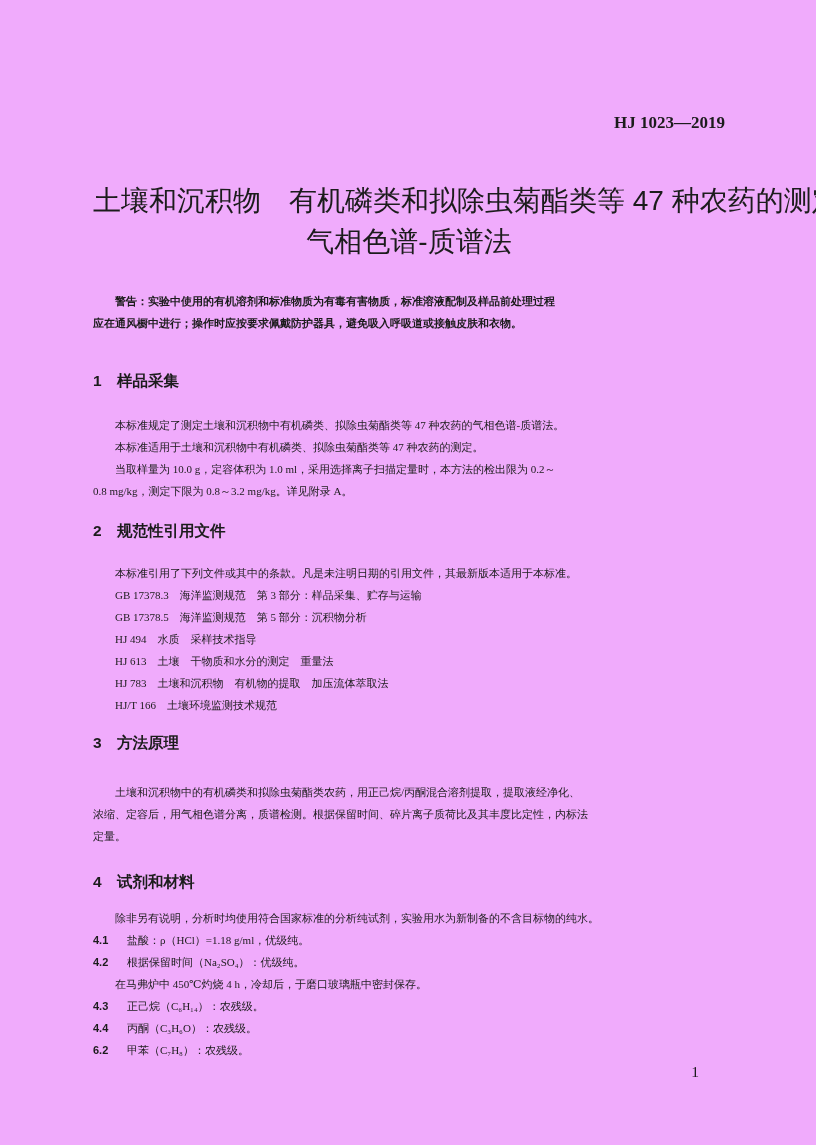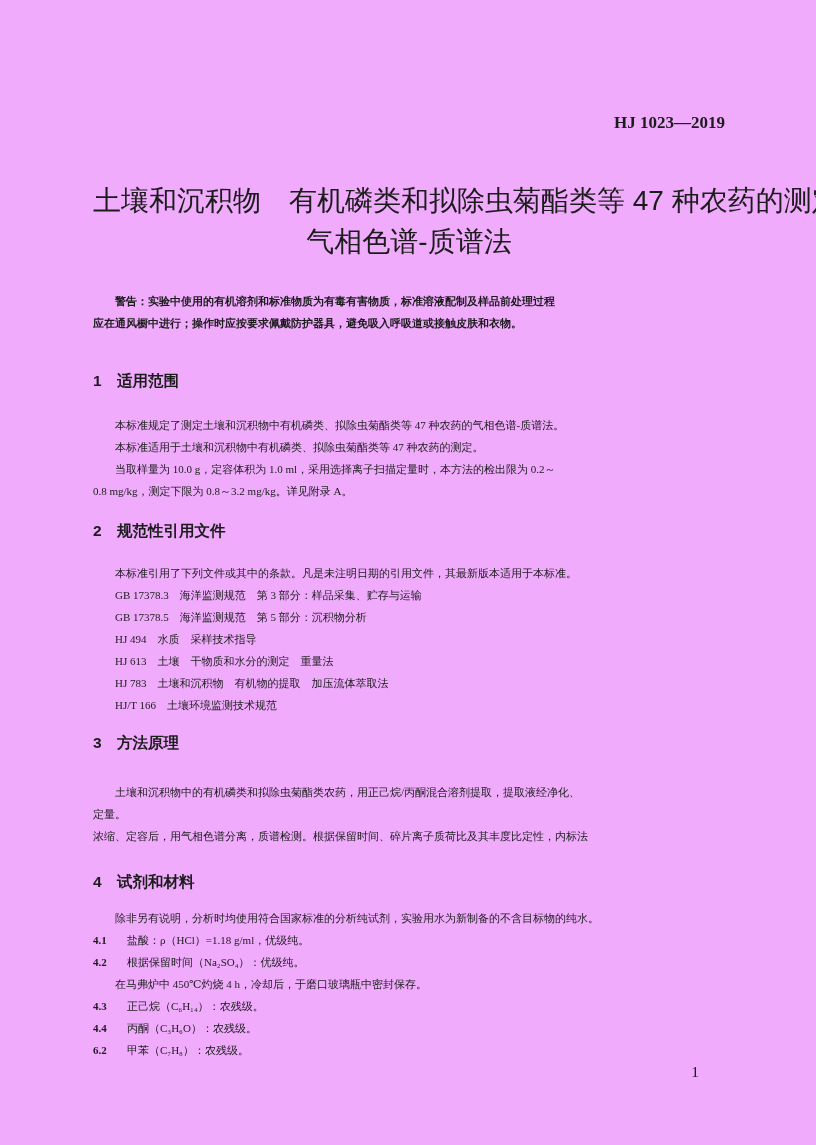--- a/index.html
+++ b/index.html
@@ -68,21 +68,21 @@
   .h-s2 { margin-top: 18px; }
   .p-s2 { margin-top: 20px; }
   .h-s3 { margin-top: 16px; }
   .p-s3 { margin-top: 27px; }
   .h-s4 { margin-top: 24px; }
   .p-s4 { margin-top: 14px; }
 
   .clause .item-num {
     display: inline-block;
     width: 34px;
-    font-family: Liberation Serif, serif;
+    font-family: Liberation Sans, sans-serif;
     font-weight: bold;
   }
   .page-number {
     text-align: right;
     padding-right: 26px;
     font-size: 15.5px;
     line-height: 22px;
   }
 </style>
 </head>
@@ -94,21 +94,21 @@
 
   <div class="title-line first">土壤和沉积物　有机磷类和拟除虫菊酯类等 47 种农药的测定</div>
   <div class="title-line second">气相色谱-质谱法</div>
 
   <div class="warning">
     <div class="line indent">警告：实验中使用的有机溶剂和标准物质为有毒有害物质，标准溶液配制及样品前处理过程</div>
     <div class="line">应在通风橱中进行；操作时应按要求佩戴防护器具，避免吸入呼吸道或接触皮肤和衣物。</div>
   </div>
 
   <div class="heading h-s1">
-    <span class="num">1</span><span>适用范围</span>
+    <span class="num">1</span><span>样品采集</span>
   </div>
   <div class="p-s1">
     <div class="body-line indent">本标准规定了测定土壤和沉积物中有机磷类、拟除虫菊酯类等 47 种农药的气相色谱-质谱法。</div>
     <div class="body-line indent">本标准适用于土壤和沉积物中有机磷类、拟除虫菊酯类等 47 种农药的测定。</div>
     <div class="body-line indent">当取样量为 10.0 g，定容体积为 1.0 ml，采用选择离子扫描定量时，本方法的检出限为 0.2～</div>
     <div class="body-line">0.8 mg/kg，测定下限为 0.8～3.2 mg/kg。详见附录 A。</div>
   </div>
 
   <div class="heading h-s2">
     <span class="num">2</span><span>规范性引用文件</span>
@@ -121,22 +121,22 @@
     <div class="body-line indent">HJ 613　土壤　干物质和水分的测定　重量法</div>
     <div class="body-line indent">HJ 783　土壤和沉积物　有机物的提取　加压流体萃取法</div>
     <div class="body-line indent">HJ/T 166　土壤环境监测技术规范</div>
   </div>
 
   <div class="heading h-s3">
     <span class="num">3</span><span>方法原理</span>
   </div>
   <div class="p-s3">
     <div class="body-line indent">土壤和沉积物中的有机磷类和拟除虫菊酯类农药，用正己烷/丙酮混合溶剂提取，提取液经净化、</div>
+    <div class="body-line">浓缩、定容后，用气相色谱分离，质谱检测。根据保留时间、碎片离子质荷比及其丰度比定性，内标法</div>
     <div class="body-line">定量。</div>
-    <div class="body-line">浓缩、定容后，用气相色谱分离，质谱检测。根据保留时间、碎片离子质荷比及其丰度比定性，内标法</div>
   </div>
 
   <div class="heading h-s4">
     <span class="num">4</span><span>试剂和材料</span>
   </div>
   <div class="p-s4">
     <div class="body-line indent">除非另有说明，分析时均使用符合国家标准的分析纯试剂，实验用水为新制备的不含目标物的纯水。</div>
     <div class="body-line clause">
       <span class="item-num">4.1</span><span>盐酸：ρ（HCl）=1.18 g/ml，优级纯。</span>
     </div>

